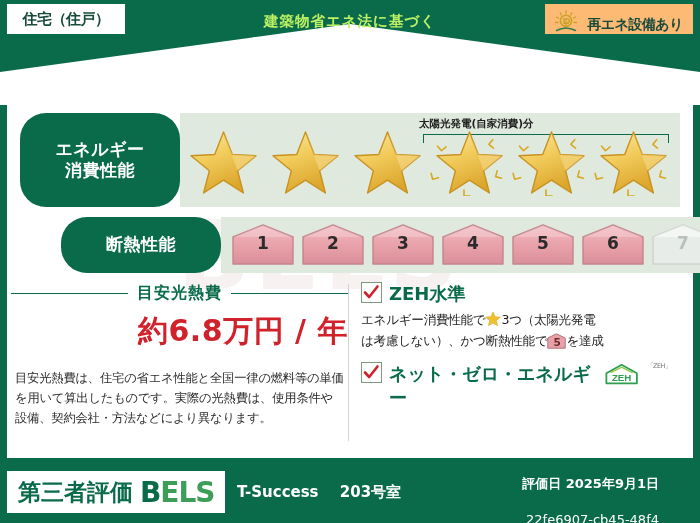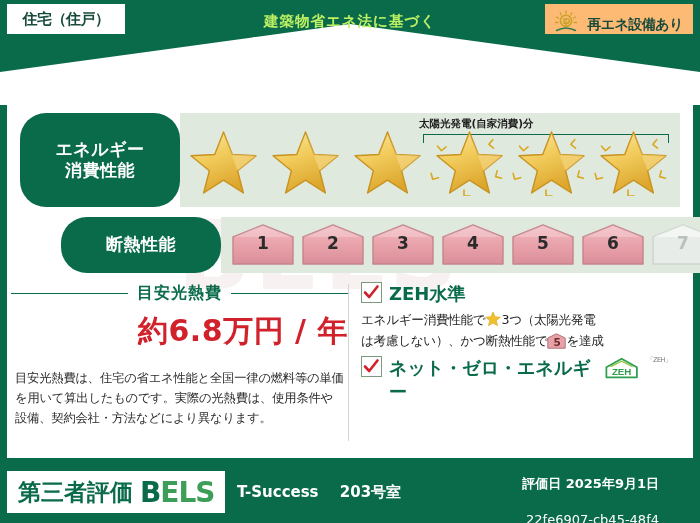--- a/index.html
+++ b/index.html
@@ -387,21 +387,21 @@
       </div>
       <div class="chk-desc">
         <span>エネルギー消費性能で</span><svg class="inline-star" viewBox="0 0 20 20">
             <polygon points="10,1.2 12.6,7.2 19.2,7.7 14.2,12 15.7,18.4 10,15 4.3,18.4 5.8,12 0.8,7.7 7.4,7.2" fill="#f0c02e" stroke="#d9a820" stroke-width="0.8"></polygon>
           </svg><span>3つ（太陽光発電</span><br>
         <span>は考慮しない）、かつ断熱性能で</span><span class="inline-house"><svg width="19" height="16" viewBox="0 0 19 16">
               <polygon points="9.5,0.8 18.2,5 18.2,15.2 0.8,15.2 0.8,5" fill="#e9a1a8" stroke="#b3727a" stroke-width="1"></polygon>
             </svg><span>5</span></span><span>を達成</span>
       </div>
 
-      <div class="chk-row" style="margin-top:4px;">
+      <div class="chk-row" style="margin-top:10px;">
         <div class="chkbox">
           <svg width="19" height="19" viewBox="0 0 19 19">
             <polyline points="3,9.5 7.2,14 15.5,3.5" fill="none" stroke="#d1212b" stroke-width="2.6" stroke-linecap="round" stroke-linejoin="round"></polyline>
           </svg>
         </div>
         <div class="chk-title">ネット・ゼロ・エネルギー</div>
         <svg class="zeh-logo" viewBox="0 0 44 26">
           <path d="M4 12 L22 2 L40 12 L40 24 L4 24 Z" fill="none" stroke="#2f9e4f" stroke-width="2.1" stroke-linejoin="round"></path>
           <path d="M9 11.5 L22 5 L35 11.5" fill="none" stroke="#8dc63f" stroke-width="1.6"></path>
           <text x="22" y="21" font-family="'Liberation Sans',sans-serif" font-size="11.5" font-weight="bold" fill="#2f9e4f" text-anchor="middle">ZEH</text>

